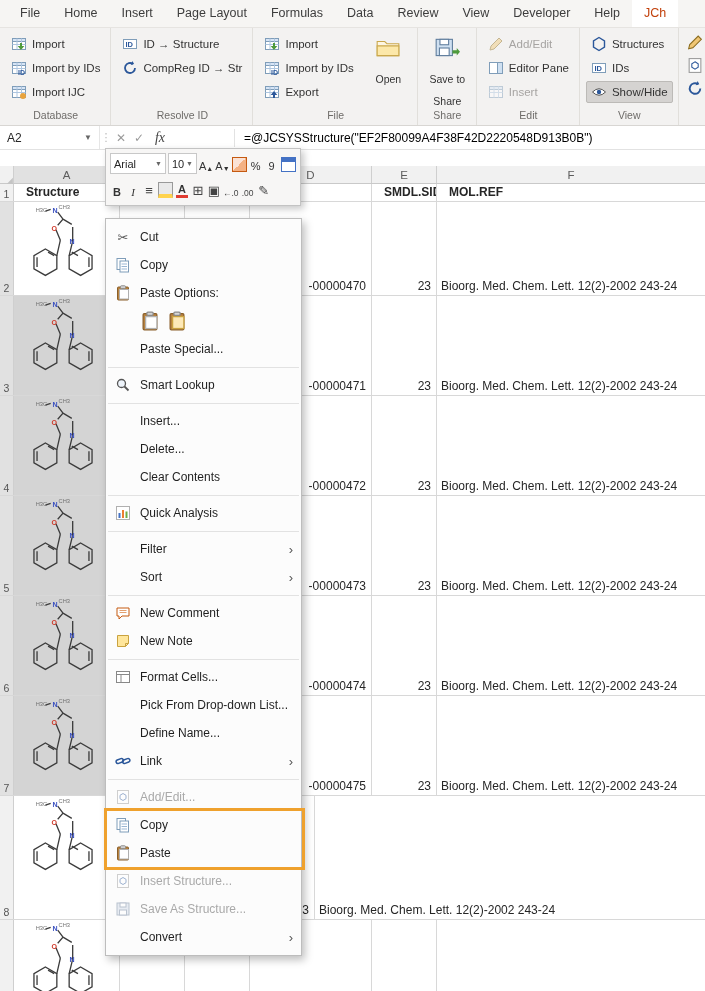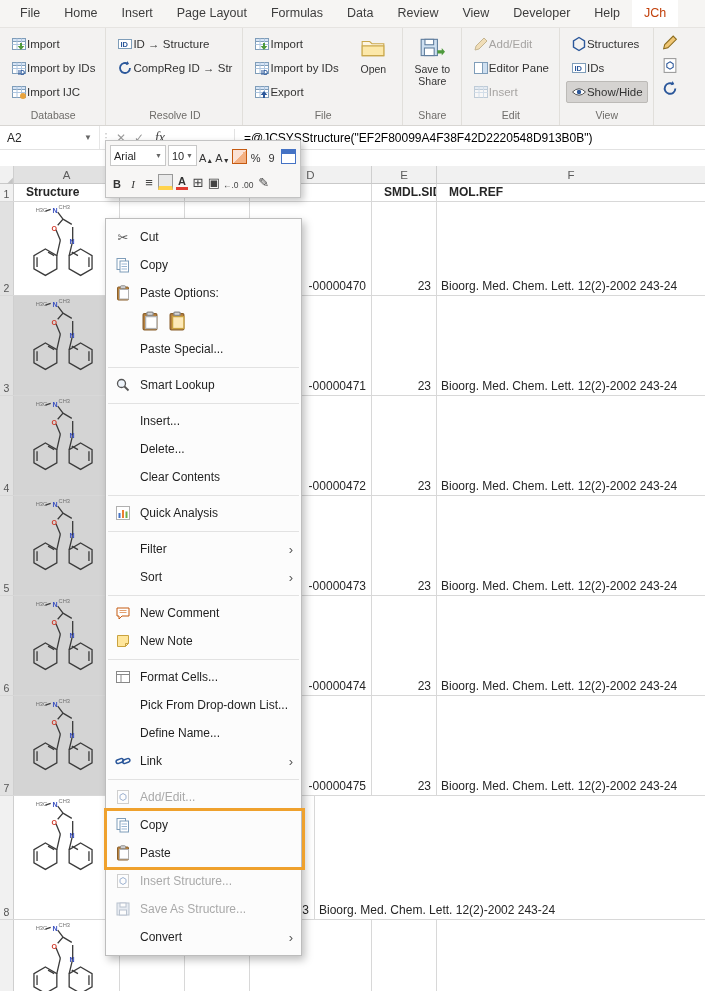--- a/index.html
+++ b/index.html
@@ -11,25 +11,25 @@
 #tabs{position:absolute;top:0;left:0;width:705px;height:28px;background:#f6f5f3;display:flex;align-items:center;padding-left:8px;border-bottom:1px solid #e6e4e1}
 .tab{padding:0 12px;font-size:12.5px;color:#3d3d3d;line-height:27px;white-space:nowrap;cursor:default}
 .tab.jc{color:#c2410c;font-weight:normal;background:#fff}
 
 
 #ribbon{position:absolute;top:28px;left:0;width:705px;height:98px;background:#f3f2f1;border-bottom:1px solid #d8d6d3;display:flex}
 .rgroup{display:flex;flex-direction:column;border-right:1px solid #e1dfdb;padding:2px 5px 0 6px}
 .rg-body{flex:1;display:flex;gap:6px}
 .rg-label{height:17px;font-size:10.5px;color:#6e6c69;text-align:center;line-height:15px}
 .stack{display:flex;flex-direction:column;gap:2px;padding-top:3px}
-.sbtn{display:flex;align-items:center;height:22px;font-size:11.5px;color:#333;white-space:nowrap;padding:0 4px;border:1px solid transparent}
+.sbtn{display:flex;align-items:center;gap:5px;height:22px;font-size:11.5px;color:#333;white-space:nowrap;padding:0 4px;border:1px solid transparent}
 .sbtn.dis{color:#a6a4a2}
 .sbtn.dis svg{opacity:.45}
 .sbtn.pressed{background:#d5d3d1;border:1px solid #bcbab7;border-radius:2px}
-.bigbtn{width:47px;display:flex;flex-direction:column;align-items:center;padding-top:7px;gap:4px;font-size:10.5px;color:#333;text-align:center;line-height:12px}
+.bigbtn{width:47px;display:flex;flex-direction:column;align-items:center;padding-top:7px;gap:14px;font-size:10.5px;color:#333;text-align:center;line-height:12px}
 .ic16{width:16px;height:16px;flex:none}
 .ic24{width:26px;height:22px}
 #rtools{display:flex;flex-direction:column;gap:6px;padding:6px 0 0 7px}
 .rtool{width:18px;height:17px}
 
 
 #fbar{position:absolute;top:126px;left:0;width:705px;height:24px;background:#fff;border-bottom:1px solid #e2e2e2;display:flex;align-items:center}
 #namebox{width:100px;height:100%;border-right:1px solid #e6e6e6;display:flex;align-items:center;justify-content:space-between;padding:0 7px;font-size:12px}
 .nb-arrow{font-size:8px;color:#666}
 .fbdots{width:12px;text-align:center;color:#bbb;font-size:11px}
@@ -52,21 +52,21 @@
 .cell{border-right:1px solid #d8d8d8;display:flex;align-items:flex-end;overflow:hidden}
 .cw-a{width:106px}.cw-b{width:65px}.cw-c{width:65px}.cw-d{width:122px}.cw-e{width:65px}.cw-f{width:268px;border-right:none}
 .num{justify-content:flex-end;padding:0 5px 2px 0}
 .ref{padding:0 0 2px 4px;white-space:nowrap}
 .hdrcell{font-weight:bold;padding:0 0 2px 12px}
 .cell-a{align-items:flex-start;padding:3px 3px}
 .cell-a.sel{background:#d4d4d4}
 .mol{width:92px;height:88px}
 
 
-#minibar{position:absolute;left:105px;top:140px;width:196px;height:58px;background:#f7f6f5;border:1px solid #c3c3c3;box-shadow:3px 3px 7px rgba(0,0,0,.22);z-index:30;display:flex;flex-direction:column;justify-content:space-evenly;padding:1px 4px}
+#minibar{position:absolute;left:105px;top:148px;width:196px;height:58px;background:#f7f6f5;border:1px solid #c3c3c3;box-shadow:3px 3px 7px rgba(0,0,0,.22);z-index:30;display:flex;flex-direction:column;justify-content:space-evenly;padding:1px 4px}
 .mt-row{display:flex;align-items:center;gap:2px;height:25px}
 .mt-dd{border:1px solid #c8c8c8;background:#fff;height:21px;display:flex;align-items:center;justify-content:space-between;padding:0 3px;font-size:11px}
 .mt-dd.fontn{width:56px}.mt-dd.fonts{width:29px}
 .caret{font-size:7px;color:#666}
 .mt-b{height:20px;min-width:14px;display:flex;align-items:flex-end;justify-content:center;font-size:11px;color:#333;padding-bottom:2px}
 .mt-b .sup{font-size:7px;line-height:7px}
 .mtic{width:15px;height:15px;display:inline-block}
 .mtic-cf{background:linear-gradient(135deg,#fbe2d5 50%,#f4b183 50%);border:1px solid #c55a11}
 .mtic-tbl{background:linear-gradient(#4472c4 32%,#fff 32%);border:1px solid #4472c4}
 .mtic-fill{background:#e9e9e9;border:1px solid #999;border-bottom:4px solid #ffd34d;height:16px}

